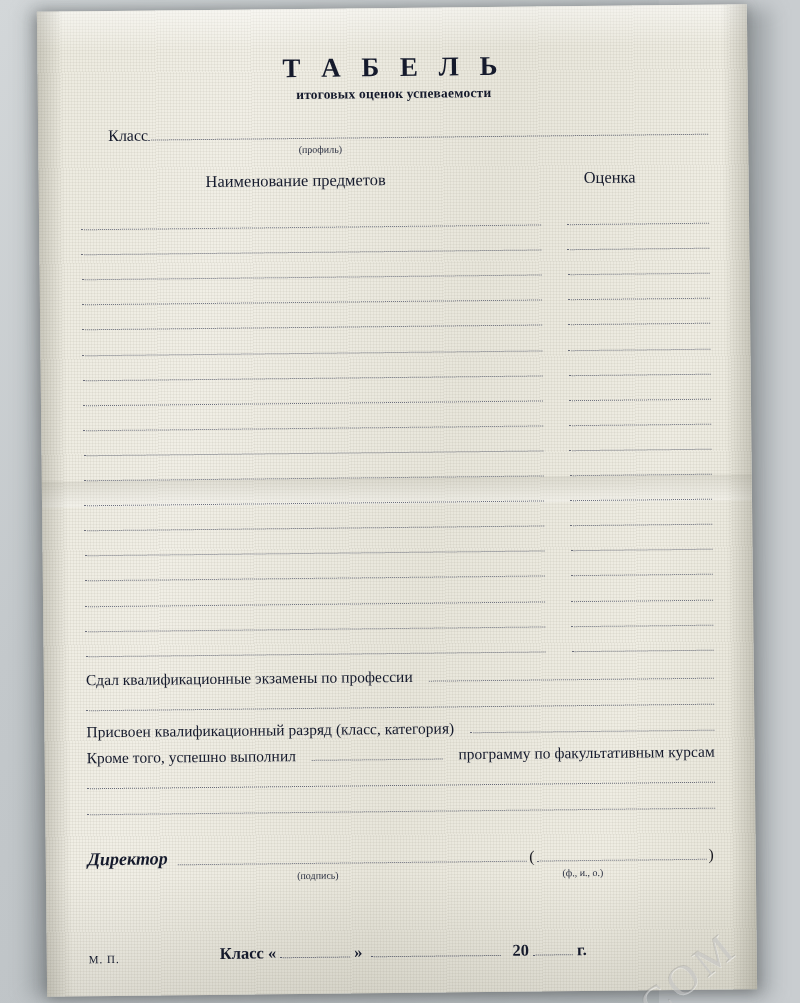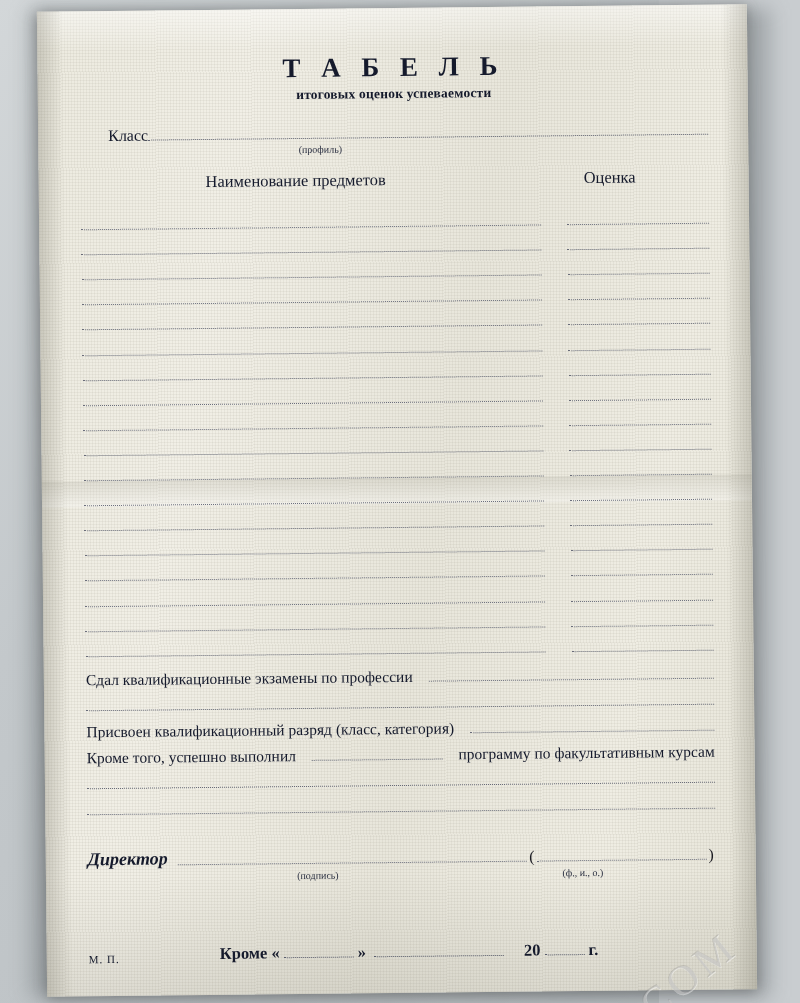--- a/index.html
+++ b/index.html
@@ -222,21 +222,21 @@
     margin: 0 4px 5px 4px;
     opacity: .8;
   }
   .footer .issued .dots-md {
     width: 130px;
     border-bottom: 1px dotted #3b4057;
     height: 0;
     margin: 0 6px 5px 8px;
     opacity: .8;
   }
-  .footer .issued .yy { margin-left: 14px; font-family: Liberation Serif, serif; }
+  .footer .issued .yy { margin-left: 6px; font-family: Liberation Serif, serif; }
 
   
   .watermark {
     position: absolute;
     right: 10px;
     bottom: 30px;
     transform: rotate(-38deg);
     transform-origin: right bottom;
     font-family: "Liberation Serif", serif;
     font-size: 42px;
@@ -407,21 +407,21 @@
         <span class="paren">)</span>
       </div>
       <div class="captions-row">
         <span class="c1">(подпись)</span>
         <span class="c2">(ф., и., о.)</span>
       </div>
 
       <div class="footer">
         <span class="mp">М. П.</span>
         <span class="issued">
-          <span>Кроме «</span>
+          <span>Класс «</span>
           <span class="dots-sm"></span>
           <span>»</span>
           <span class="dots-md"></span>
           <span class="yy">20</span>
           <span class="dots-sm" style="width:40px"></span>
           <span>г.</span>
         </span>
       </div>
 
     </div>

